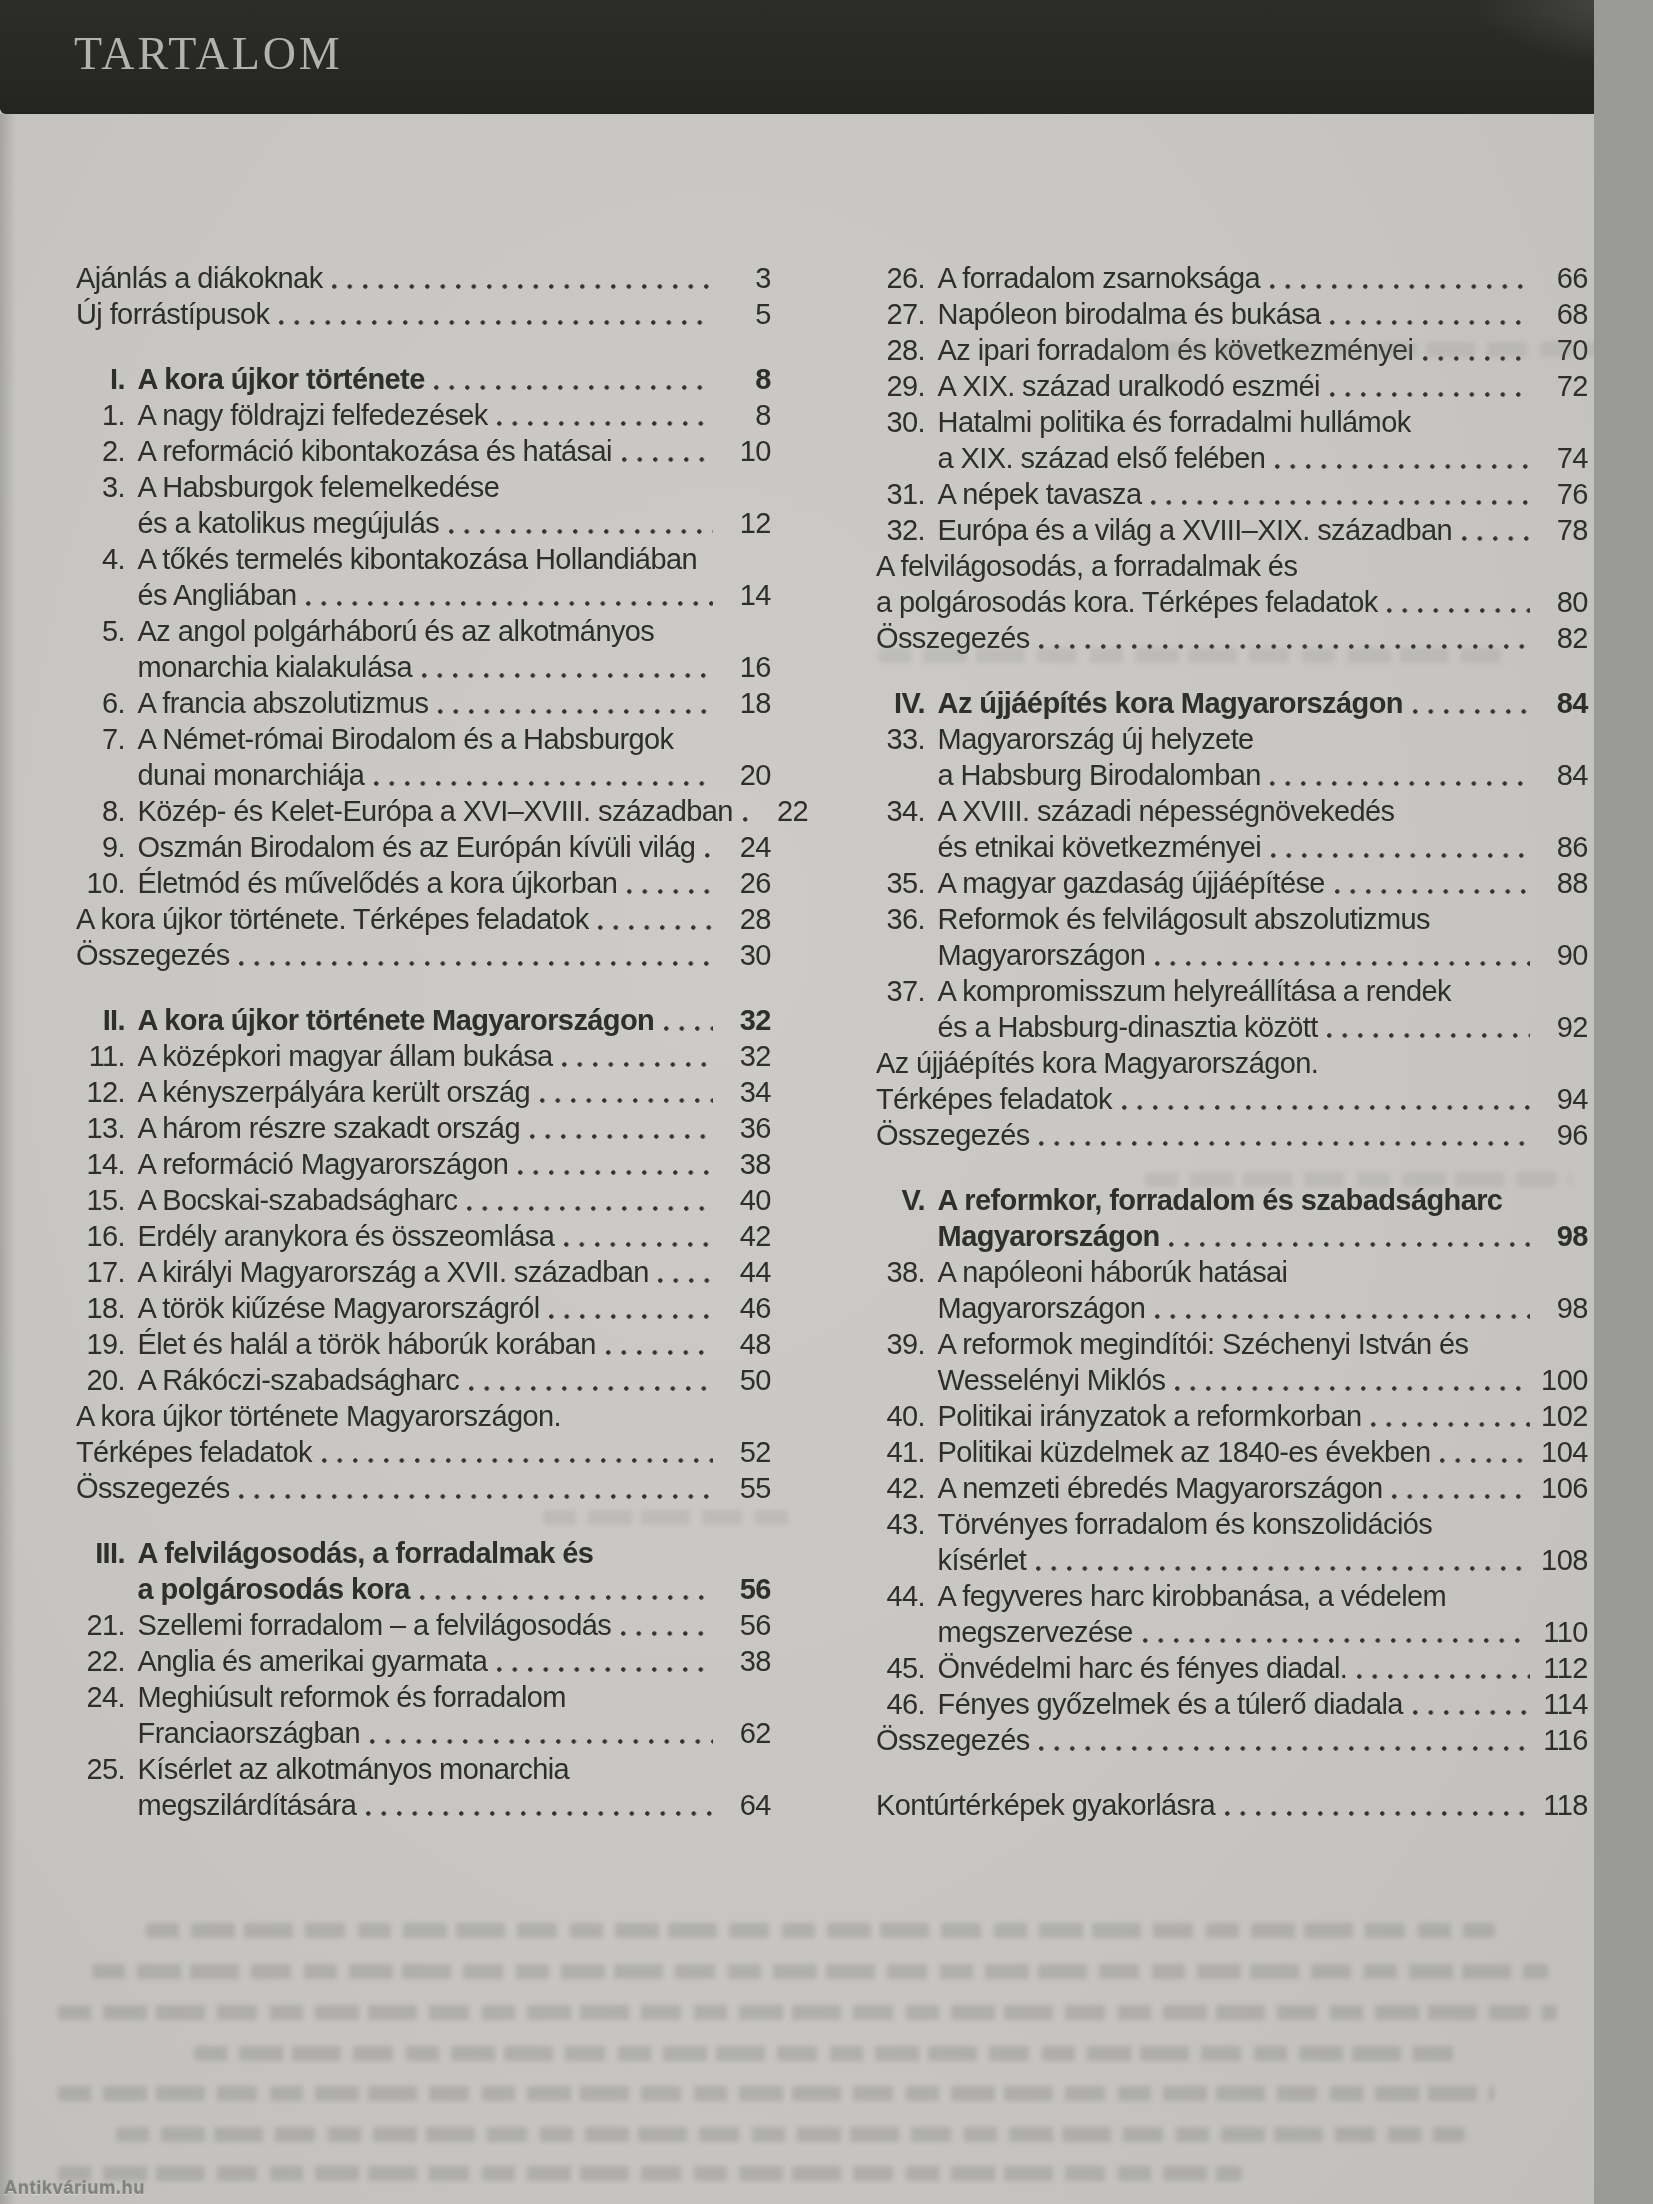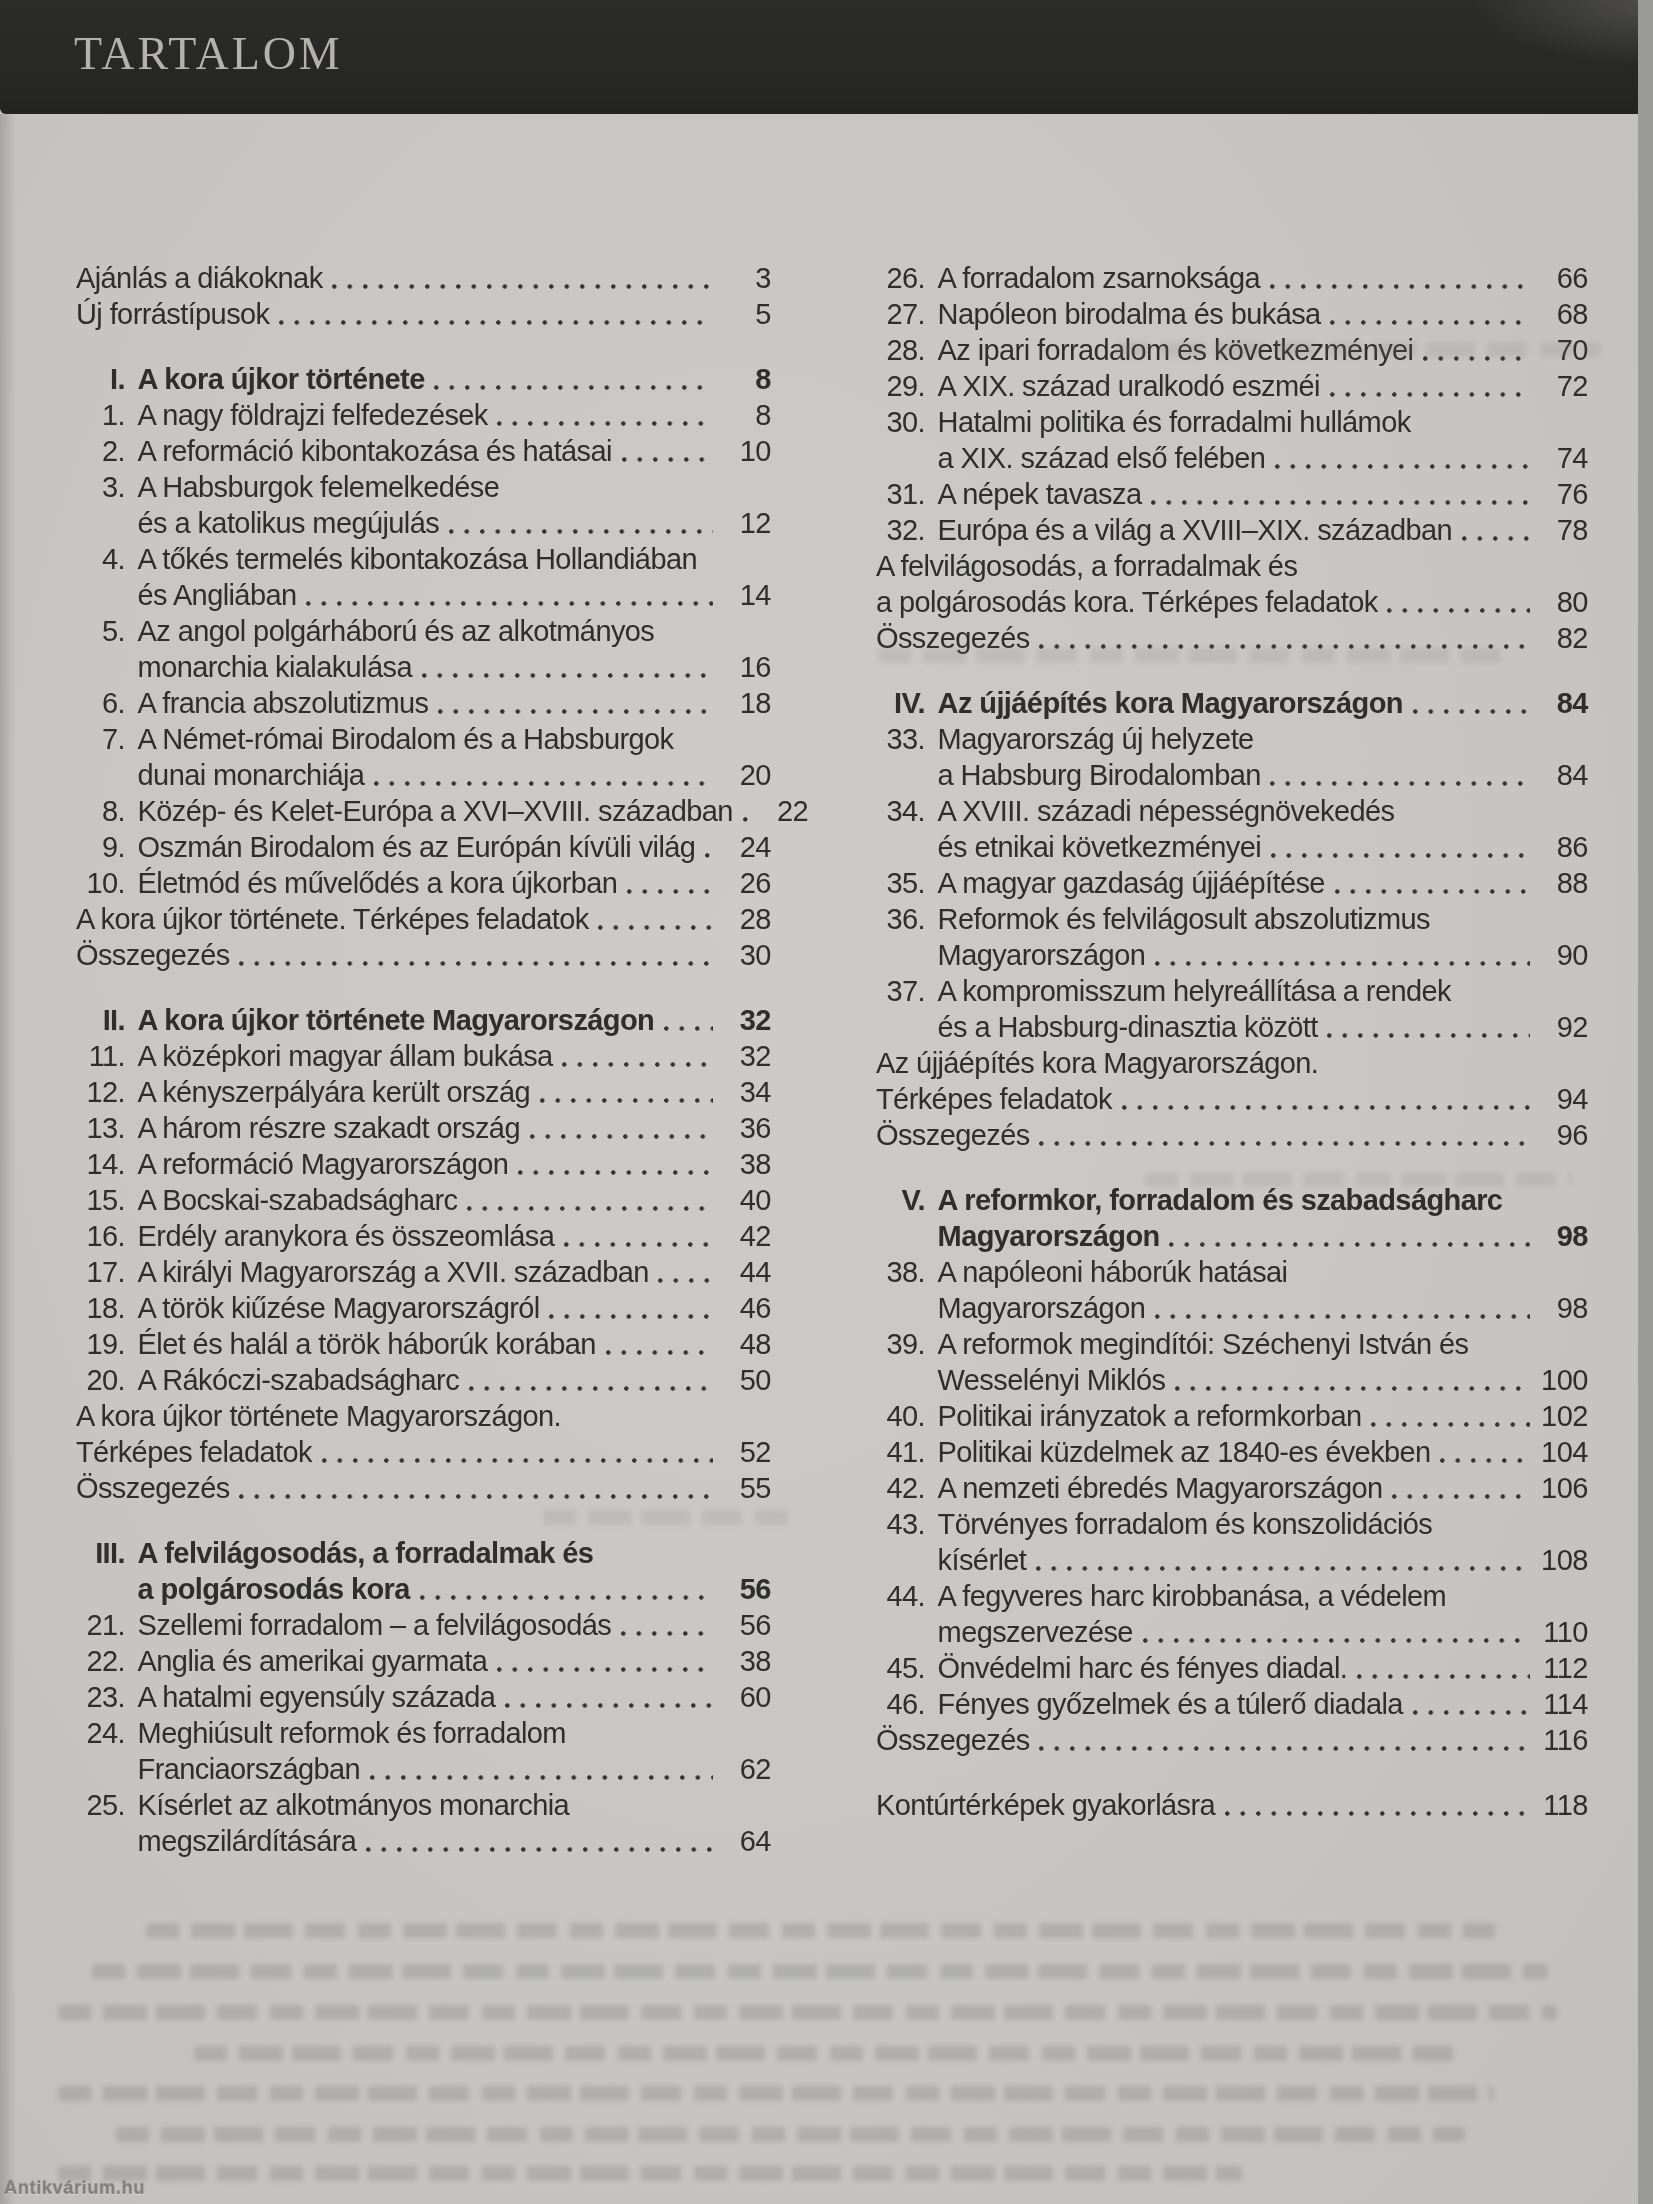--- a/index.html
+++ b/index.html
@@ -3,21 +3,20 @@
 <meta charset="utf-8">
 <style>
   html,body{margin:0;padding:0;background:#9a9a98;}
   .page{
     position:relative;
     width:1594px;height:2205px;
     overflow:hidden;
     background:radial-gradient(ellipse at 45% 42%, #cccbc9 0%, #c7c6c4 55%, #c0bfbd 100%);
     font-family:"Liberation Sans", sans-serif;
     color:#2e2e2c;
-    padding-left:44px;
   }
   
   .band{
     position:absolute;left:0;top:0;width:1654px;height:114px;
     background:linear-gradient(180deg,#2c2c2a 0%,#262624 80%,#232321 100%);
     border-radius:0 0 15.5px 5.8px;
   }
   .band-glare{
     position:absolute;right:0;top:0;width:184px;height:68px;
     background:radial-gradient(ellipse at 100% 0%, rgba(160,158,152,0.30), rgba(160,158,152,0) 70%);
@@ -351,28 +350,20 @@
       </div>
       <div class="row">
         <span class="num">22.</span>
         <span class="body">
           <span class="txt">Anglia és amerikai gyarmata</span>
           <span class="leader"></span>
           <span class="page-num">38</span>
         </span>
       </div>
       <div class="row">
-        <span class="num">23.</span>
-        <span class="body">
-          <span class="txt">A hatalmi egyensúly százada</span>
-          <span class="leader"></span>
-          <span class="page-num">60</span>
-        </span>
-      </div>
-      <div class="row">
         <span class="num">24.</span>
         <span class="body">
           <span class="txt">Meghiúsult reformok és forradalom</span>
         </span>
       </div>
       <div class="row">
         <span class="num"></span>
         <span class="body">
           <span class="txt">Franciaországban</span>
           <span class="leader"></span>

